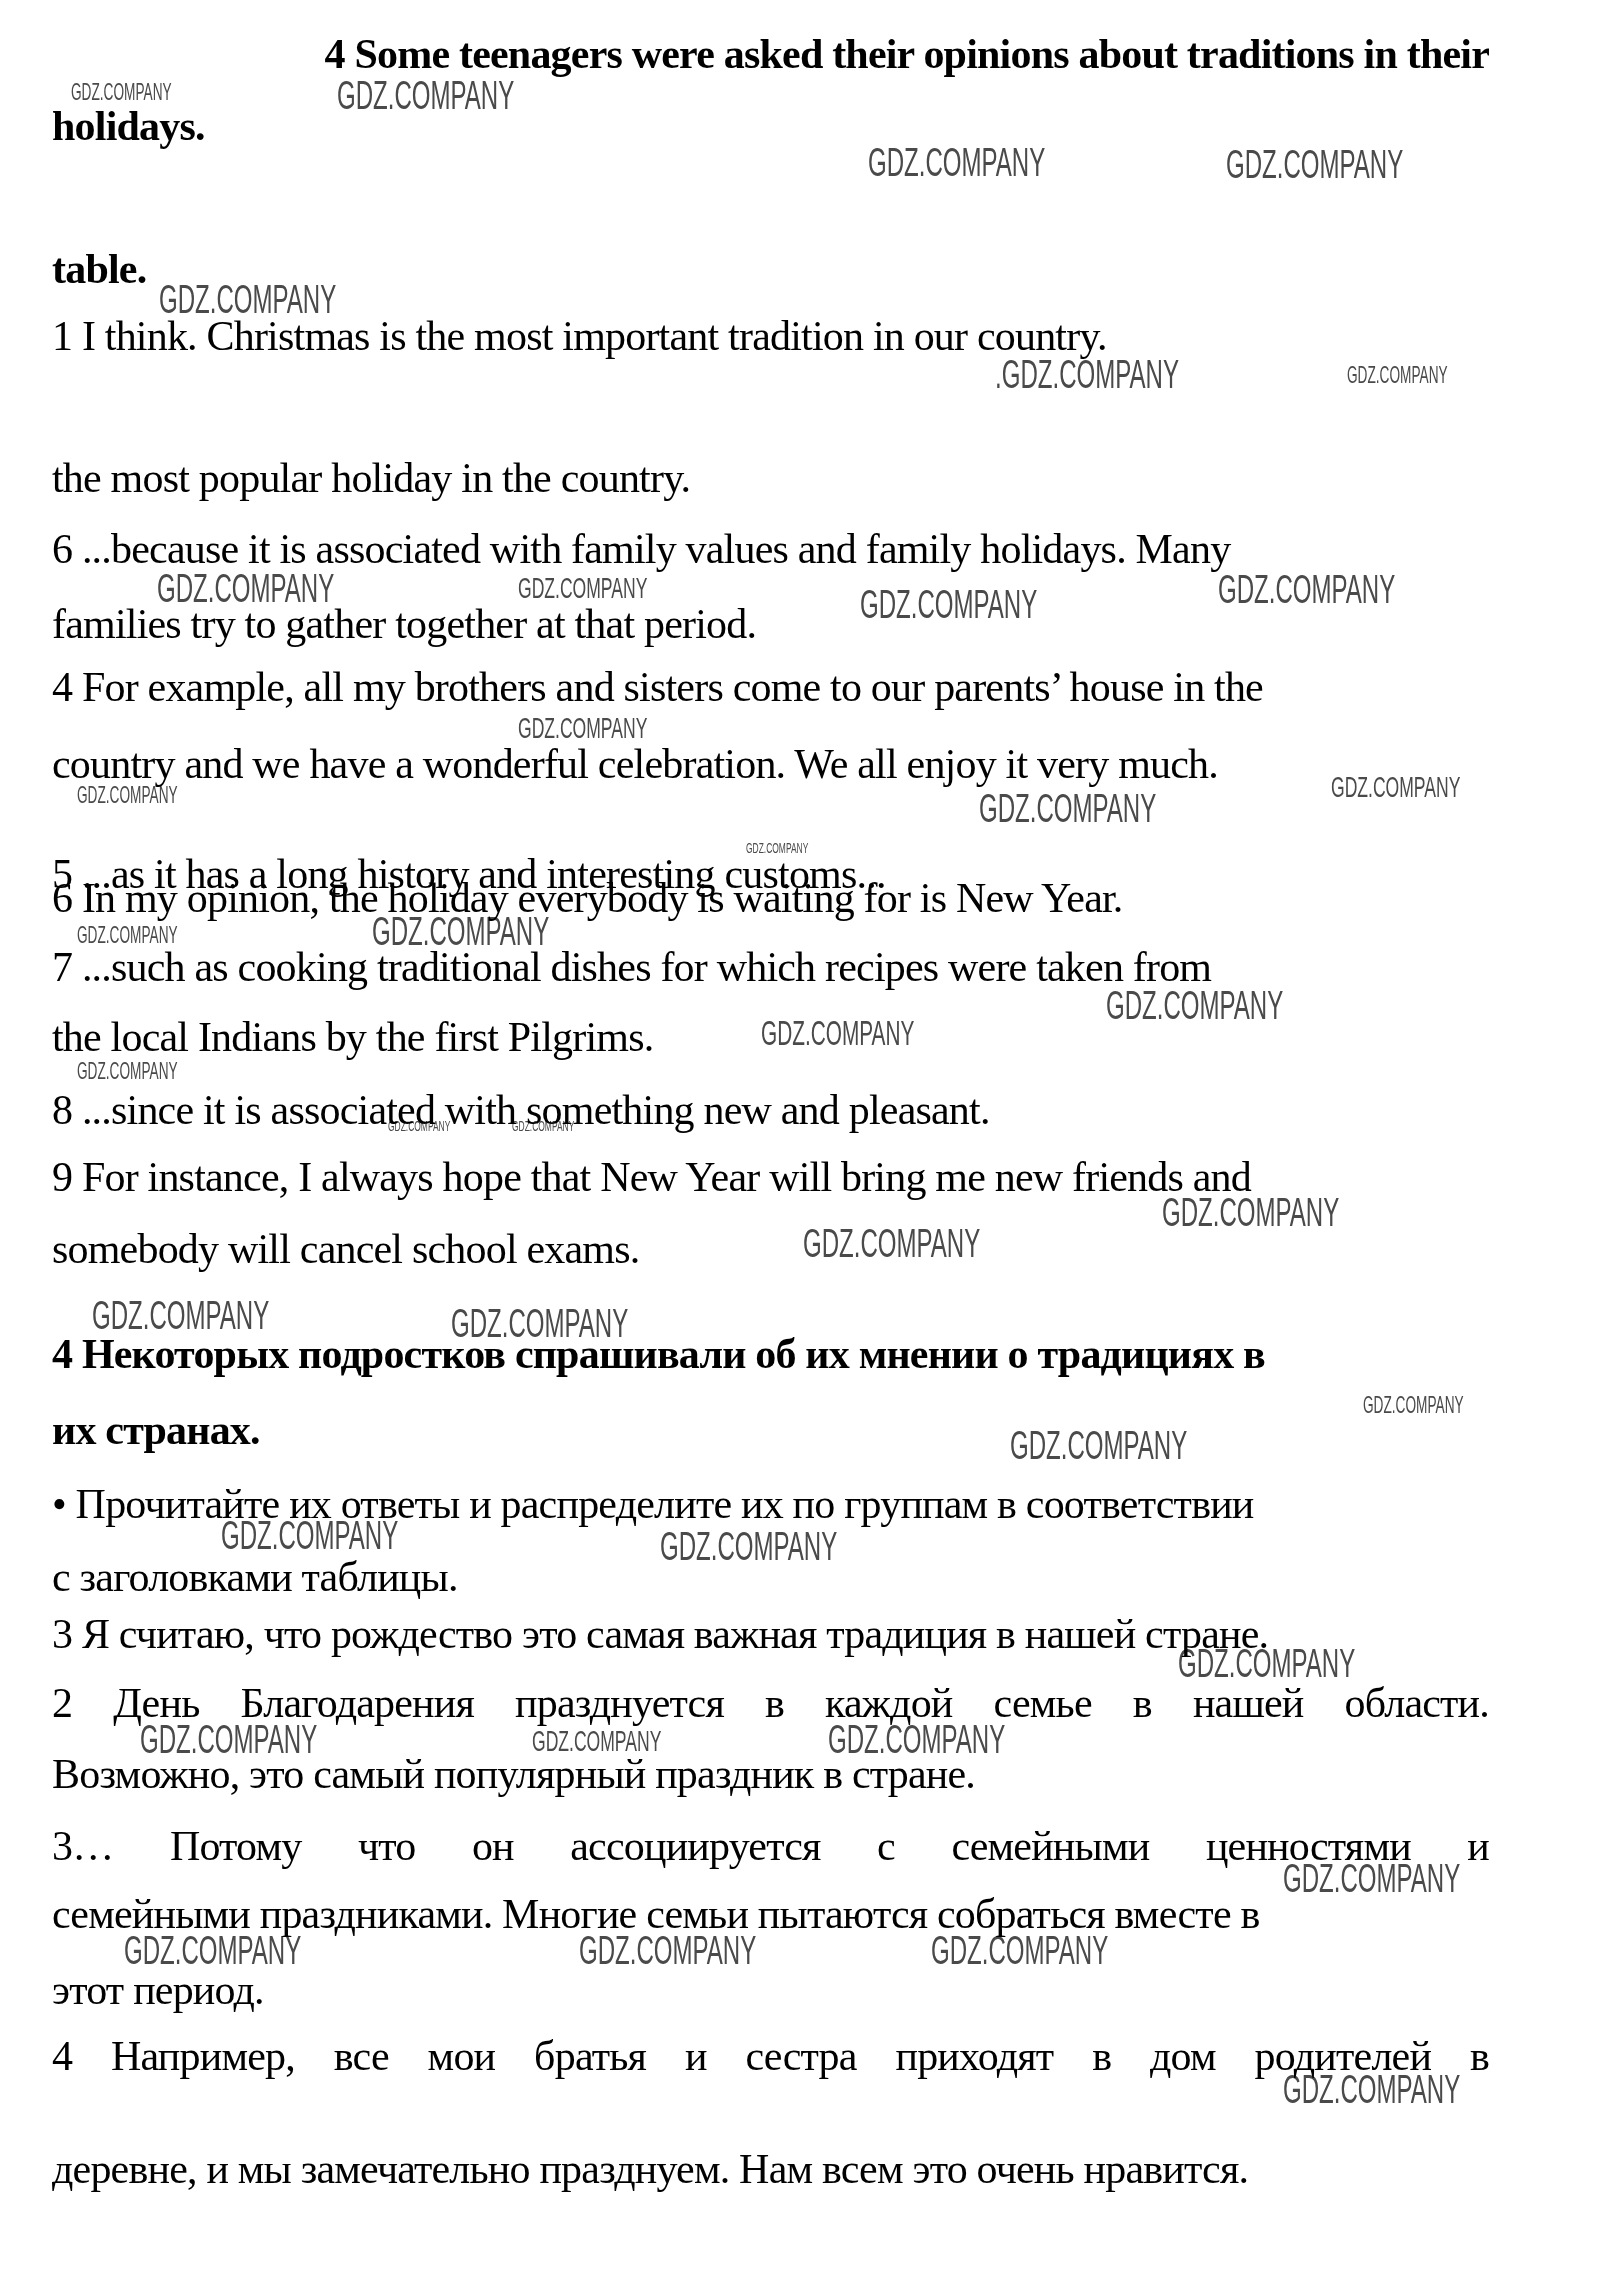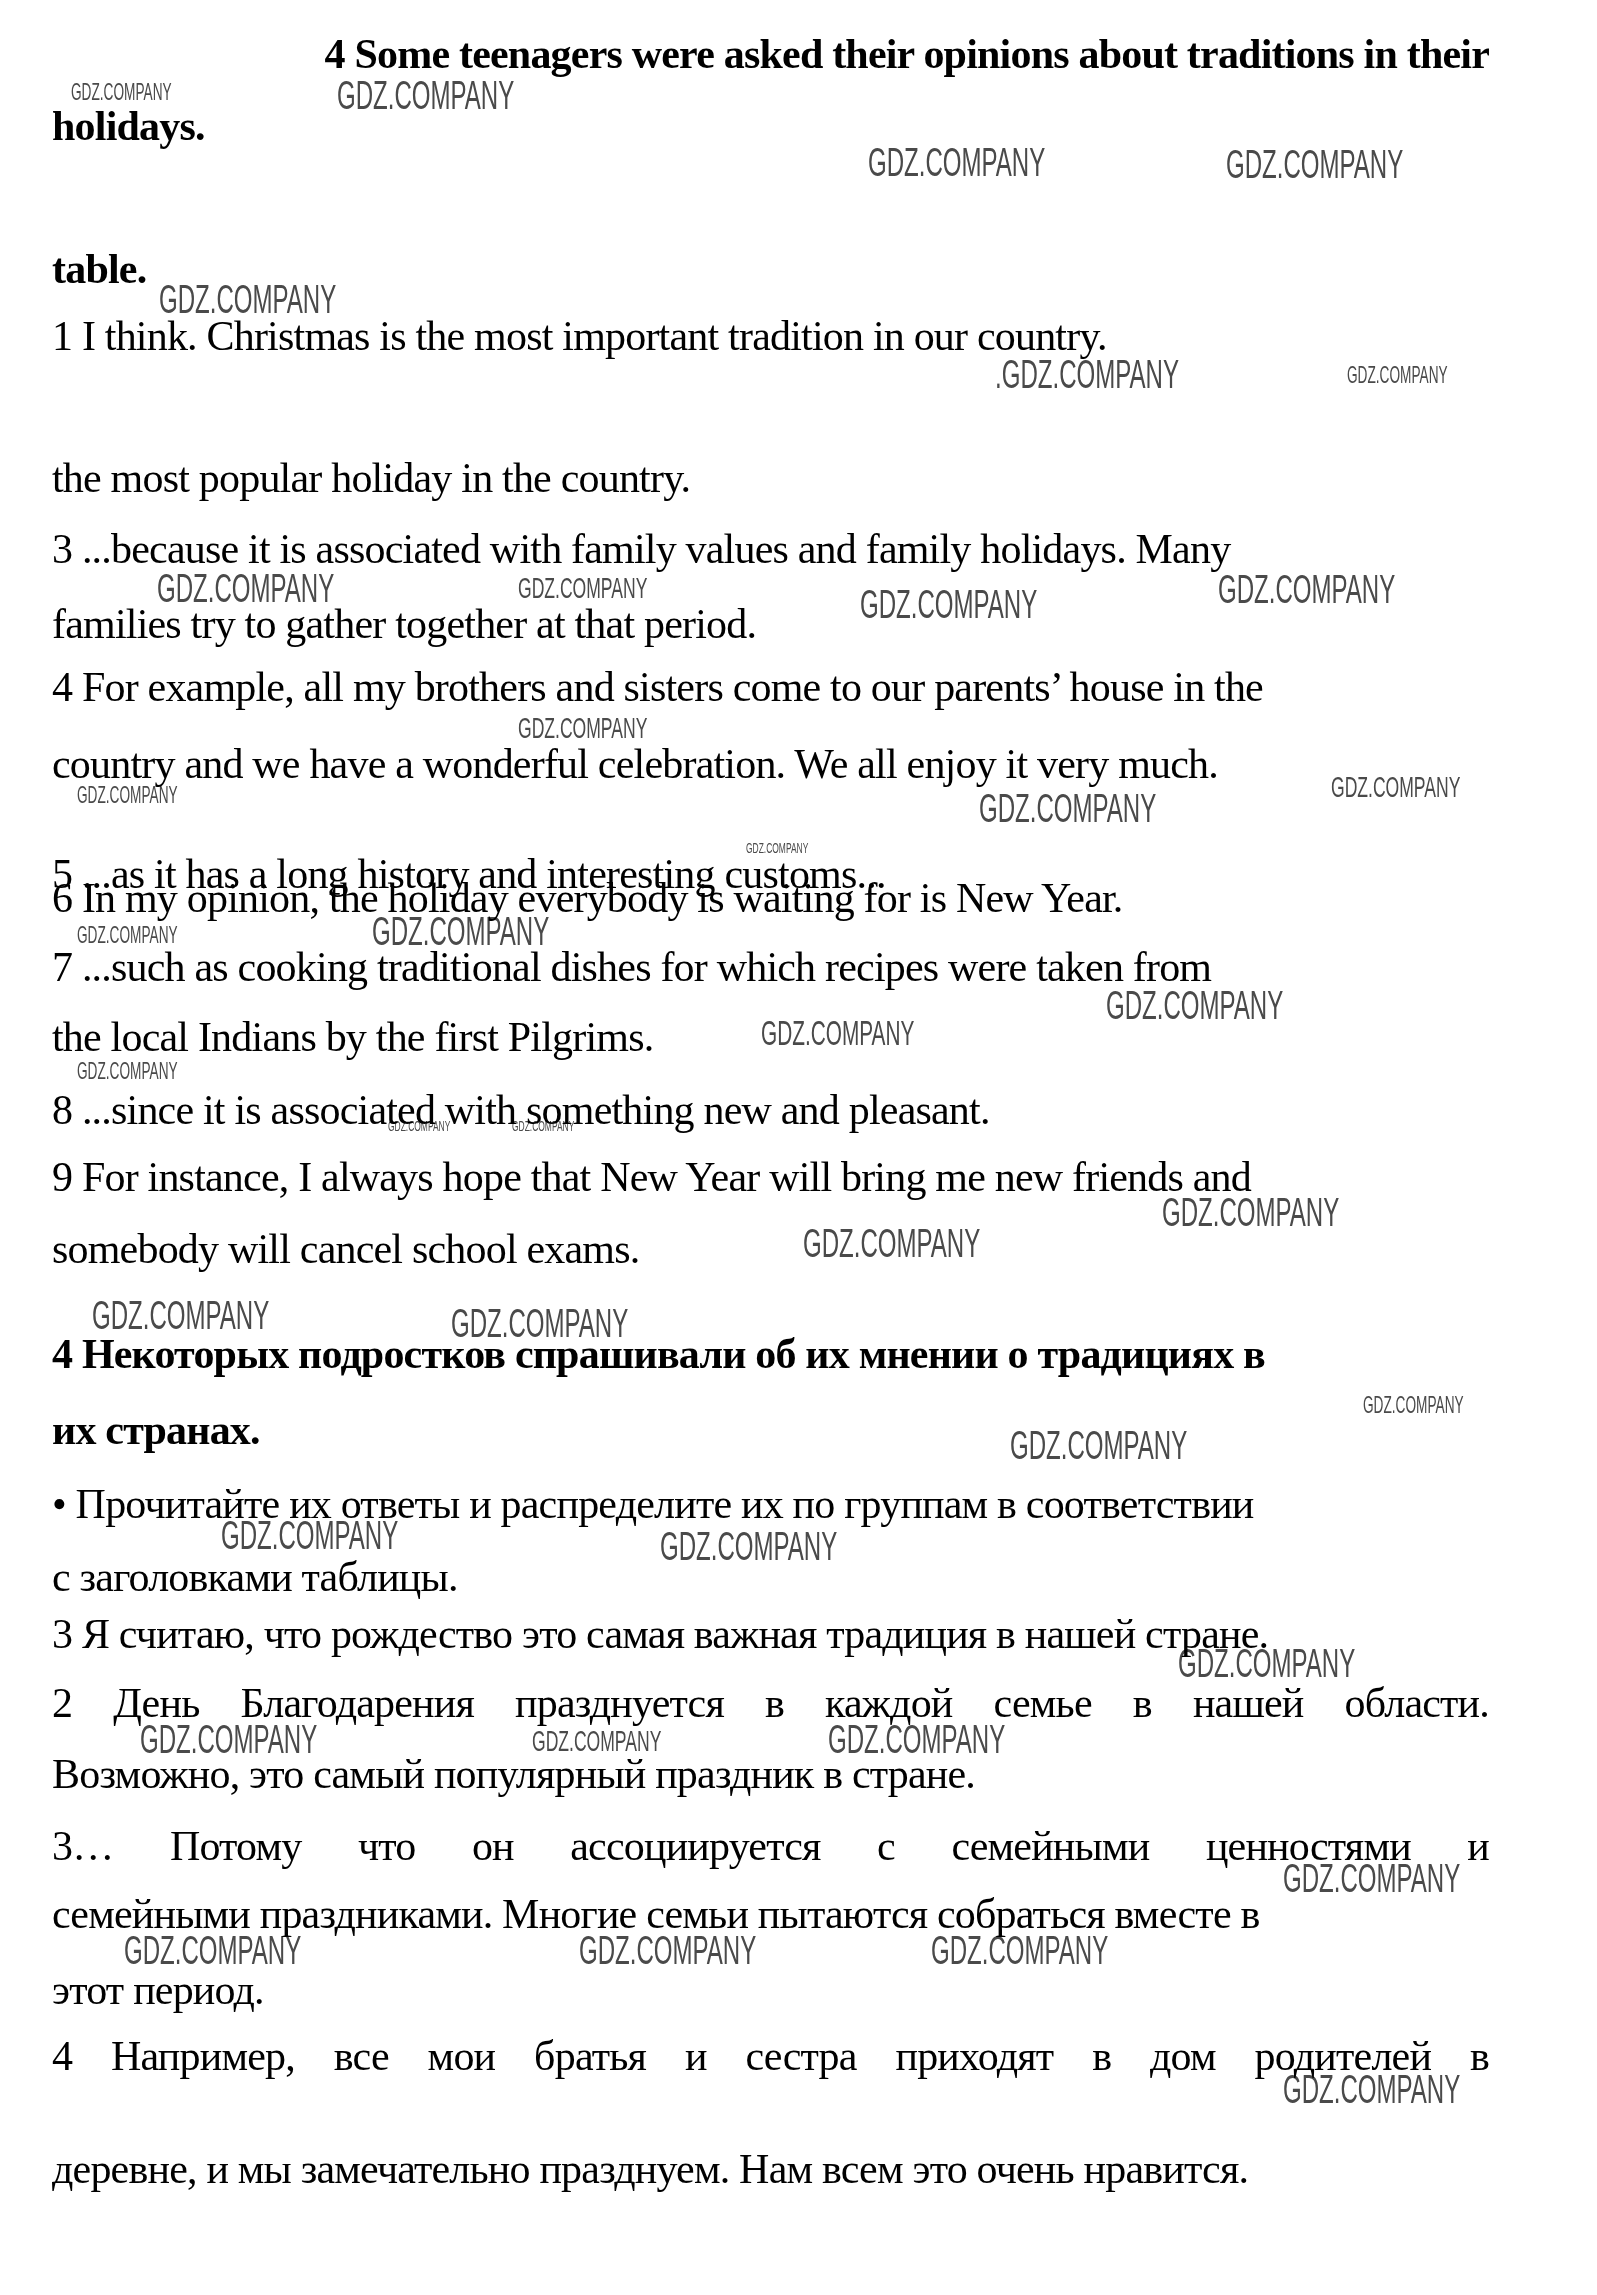--- a/index.html
+++ b/index.html
@@ -89,21 +89,21 @@
       <div class="wm" style="left: 579px; top: 1929px; font-size: 37px; color: rgb(74, 74, 74);">GDZ.COMPANY</div>
       <div class="wm" style="left: 931px; top: 1929px; font-size: 37px; color: rgb(74, 74, 74);">GDZ.COMPANY</div>
       <div class="wm" style="left: 1283px; top: 2068px; font-size: 37px; color: rgb(74, 74, 74);">GDZ.COMPANY</div>
     </div>
   <div class="text-layer" id="text-layer">
       <div class="line header" style="top: 32px; text-align: right;">4 Some teenagers were asked their opinions about traditions in their</div>
       <div class="line header" style="top: 104px;">holidays.</div>
       <div class="line header" style="top: 247px;">table.</div>
       <div class="line" style="top: 314px;">1 I think. Christmas is the most important tradition in our country.</div>
       <div class="line" style="top: 456px;">the most popular holiday in the country.</div>
-      <div class="line" style="top: 527px;">3 ...because it is associated with family values and family holidays. Many</div>
+      <div class="line" style="top: 527px;">6 ...because it is associated with family values and family holidays. Many</div>
       <div class="line" style="top: 602px;">families try to gather together at that period.</div>
       <div class="line" style="top: 665px;">4 For example, all my brothers and sisters come to our parents’ house in the</div>
       <div class="line" style="top: 742px;">country and we have a wonderful celebration. We all enjoy it very much.</div>
       <div class="line" style="top: 852px;">5 ...as it has a long history and interesting customs...</div>
       <div class="line" style="top: 876px;">6 In my opinion, the holiday everybody is waiting for is New Year.</div>
       <div class="line" style="top: 945px;">7 ...such as cooking traditional dishes for which recipes were taken from</div>
       <div class="line" style="top: 1015px;">the local Indians by the first Pilgrims.</div>
       <div class="line" style="top: 1088px;">8 ...since it is associated with something new and pleasant.</div>
       <div class="line" style="top: 1155px;">9 For instance, I always hope that New Year will bring me new friends and</div>
       <div class="line" style="top: 1227px;">somebody will cancel school exams.</div>

